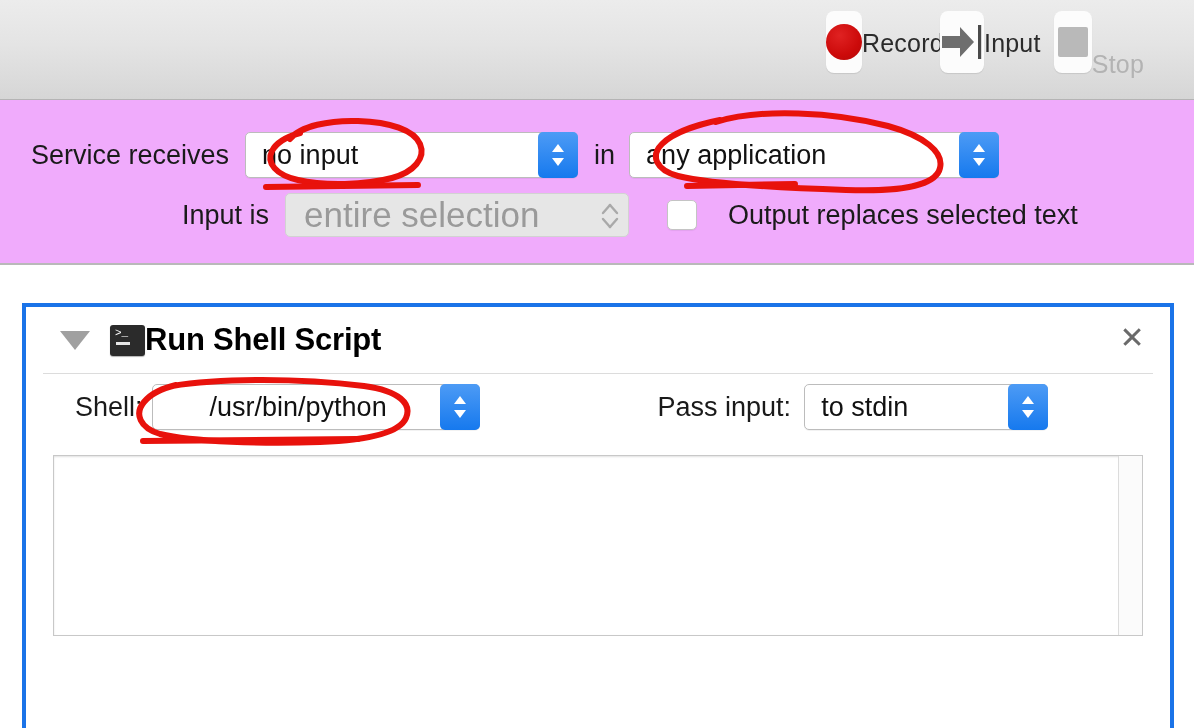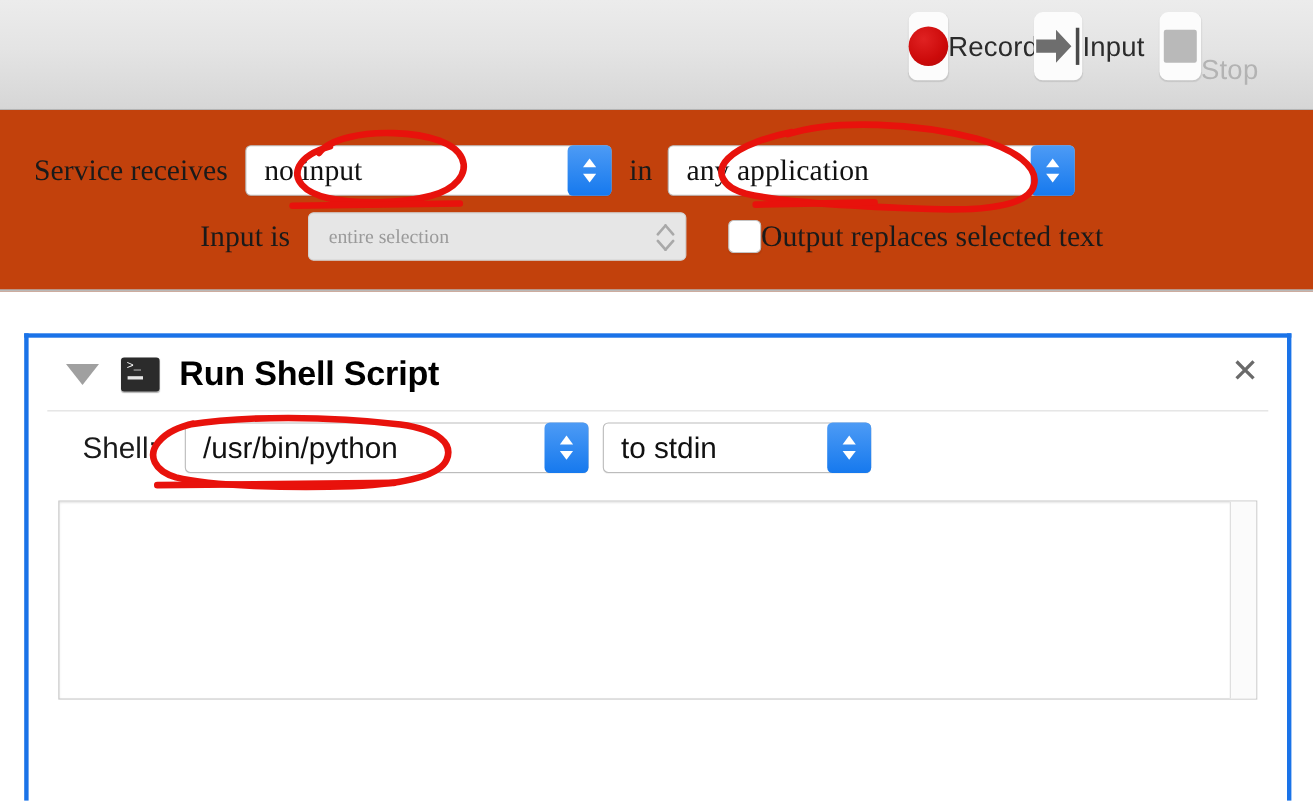--- a/index.html
+++ b/index.html
@@ -83,24 +83,23 @@
     border-bottom: 18px solid transparent;
     margin-left: 6px;
   }
 
   
   .config {
     position: absolute;
     left: 0; top: 100px;
     width: 1194px;
     height: 165px;
-    background: #c2410c;
+    background: #f0abfc;
     border-bottom: 2px solid #b9b9b9;
     box-sizing: border-box;
-    font-family: Liberation Serif, serif;
   }
   .row1 {
     position: absolute;
     left: 0; top: 30px;
     width: 1194px;
     height: 50px;
     display: flex;
     align-items: center;
   }
   .lbl {
@@ -155,35 +154,35 @@
     position: relative;
     width: 344px; height: 44px;
     background: #e6e6e6;
     border: 1px solid #d2d2d2;
     border-radius: 5px;
     box-sizing: border-box;
     display: flex;
     align-items: center;
   }
   .popup-disabled .val {
-    font-size: 18px;
+    font-size: 35px;
     color: #9a9a9a;
     padding-left: 18px;
   }
   .stepper-gray {
     position: absolute;
     right: 8px; top: 0;
     height: 44px;
     display: flex; align-items: center;
   }
   .cbrow {
     margin-left: 38px;
     display: flex;
     align-items: center;
-    gap: 0;
+    gap: 31px;
     justify-content: space-between;
   }
   .checkbox {
     width: 30px; height: 30px;
     background: #ffffff;
     border: 1px solid #c4c4c4;
     border-radius: 5px;
     box-shadow: 0 1px 1px rgba(0,0,0,0.06);
     box-sizing: border-box;
   }
@@ -231,21 +230,20 @@
     font-size: 11px;
     line-height: 11px;
   }
   .term-icon .cursor {
     position: absolute;
     left: 6px; top: 17px;
     width: 14px; height: 3px;
     background: #e6e6e6;
   }
   .action-title {
-    margin-left: 18px;
     font-size: 31px;
     font-weight: bold;
     color: #000;
     letter-spacing: -0.2px;
   }
   .close-x {
     position: absolute;
     right: 4px;
     top: 14px;
     width: 34px; height: 34px;
@@ -261,21 +259,21 @@
     height: 66px;
     display: flex;
     align-items: center;
     position: relative;
   }
   .shell-label {
     margin-left: 32px;
     font-size: 27px;
     color: #1a1a1a;
   }
-  .popup-shell { width: 367px; margin-left: 25px; }
+  .popup-shell { width: 328px; margin-left: 9px; padding-left: 41px; }
   .passinput-label {
     margin-left: 178px;
     font-size: 27px;
     color: #1a1a1a;
   }
   .popup-pass { width: 244px; margin-left: 13px; }
 
   .script-area {
     position: absolute;
     left: 53px; top: 455px;
@@ -418,20 +416,21 @@
       <div class="popup popup-shell">
         <div class="val">/usr/bin/python</div>
         <div class="stepper-blue">
           <svg width="18" height="30" viewBox="0 0 18 30" xmlns="http://www.w3.org/2000/svg">
             <path d="M9 4 L15 12 L3 12 Z" fill="#ffffff"></path>
             <path d="M9 26 L15 18 L3 18 Z" fill="#ffffff"></path>
           </svg>
         </div>
       </div>
 
+      <div class="passinput-label">Pass input:</div>
 
       <div class="popup popup-pass">
         <div class="val">to stdin</div>
         <div class="stepper-blue">
           <svg width="18" height="30" viewBox="0 0 18 30" xmlns="http://www.w3.org/2000/svg">
             <path d="M9 4 L15 12 L3 12 Z" fill="#ffffff"></path>
             <path d="M9 26 L15 18 L3 18 Z" fill="#ffffff"></path>
           </svg>
         </div>
       </div>

